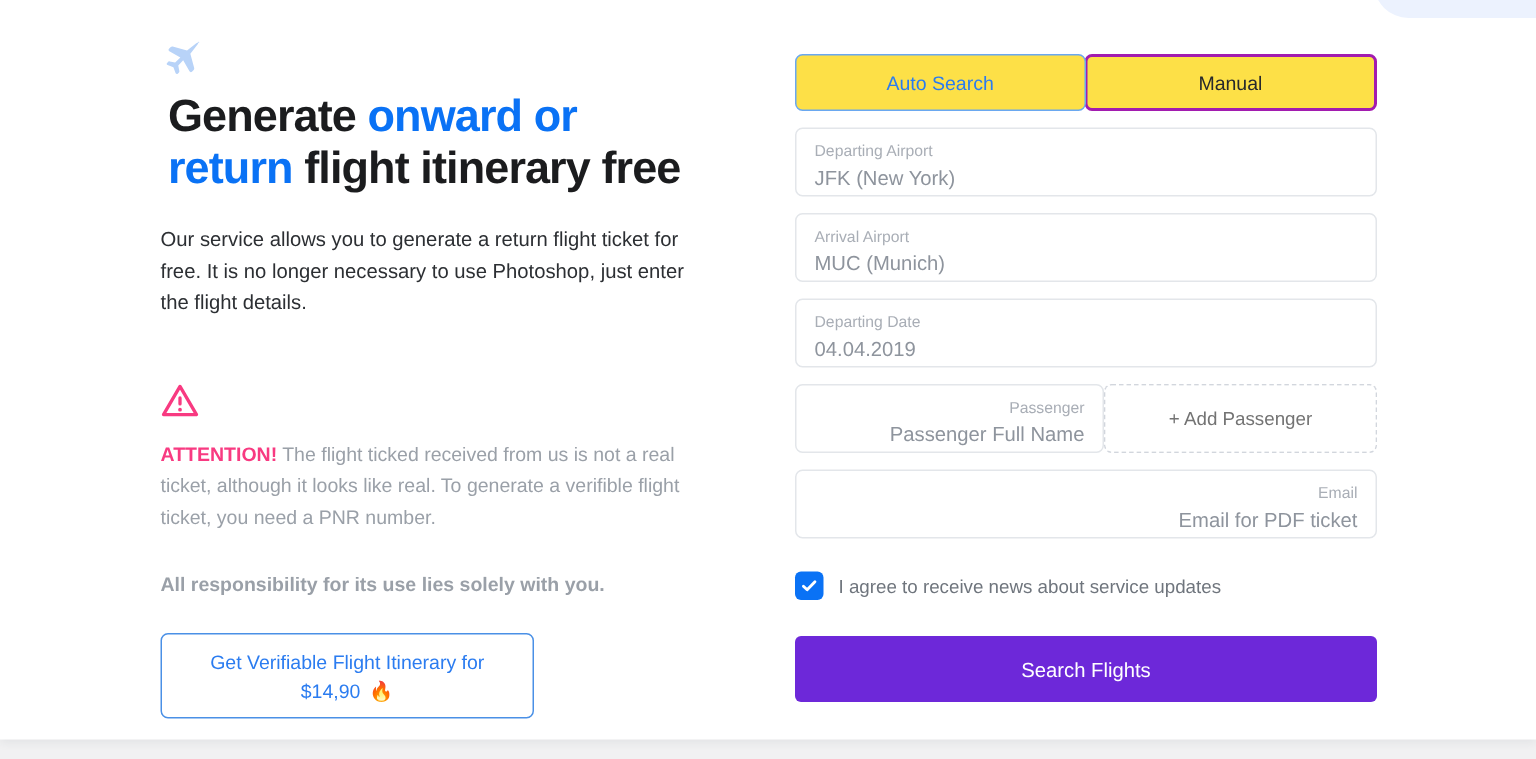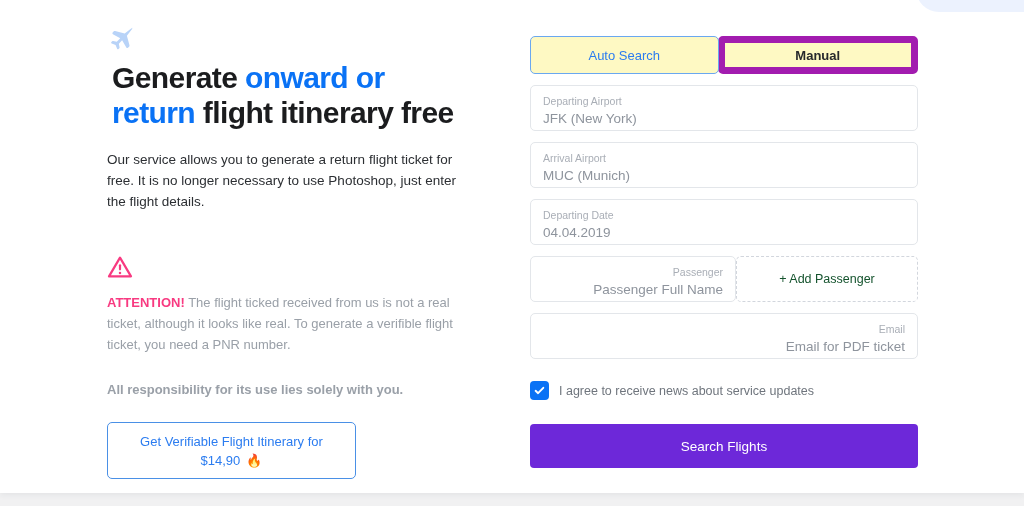--- a/index.html
+++ b/index.html
@@ -133,37 +133,36 @@
     width: 388px;
     height: 38px;
   }
   .tab {
     flex: 1;
     box-sizing: border-box;
     display: flex;
     align-items: center;
     justify-content: center;
     font-size: 13px;
-    background: #fef9c3;
+    background: #fde047;
     cursor: pointer;
     font-family: "Liberation Sans", sans-serif;
   }
   .tab.active {
     border: 1px solid #6aa8f0;
     border-radius: 5px;
     color: #2b7cf0;
     position: relative;
     z-index: 2;
   }
   .tab.inactive {
-    border: 7px solid #a21caf;
+    border: 2px solid #a21caf;
     border-radius: 5px;
     color: #27292c;
     margin-left: -1px;
-    font-weight: bold;
   }
 
   .field {
     box-sizing: border-box;
     border: 1px solid #e3e6ea;
     border-radius: 5px;
     background: #fff;
     padding: 9px 12px 8px 12px;
     height: 46px;
   }
@@ -192,21 +191,21 @@
   .add-passenger {
     box-sizing: border-box;
     border: 1px dashed #d2d6dd;
     border-radius: 5px;
     background: #fff;
     height: 46px;
     display: flex;
     align-items: center;
     justify-content: center;
     font-size: 12.5px;
-    color: #14532d;
+    color: #737373;
     cursor: pointer;
     font-family: "Liberation Sans", sans-serif;
   }
 
   .agree-row {
     display: flex;
     align-items: center;
     gap: 10px;
     margin-top: 22px;
   }

